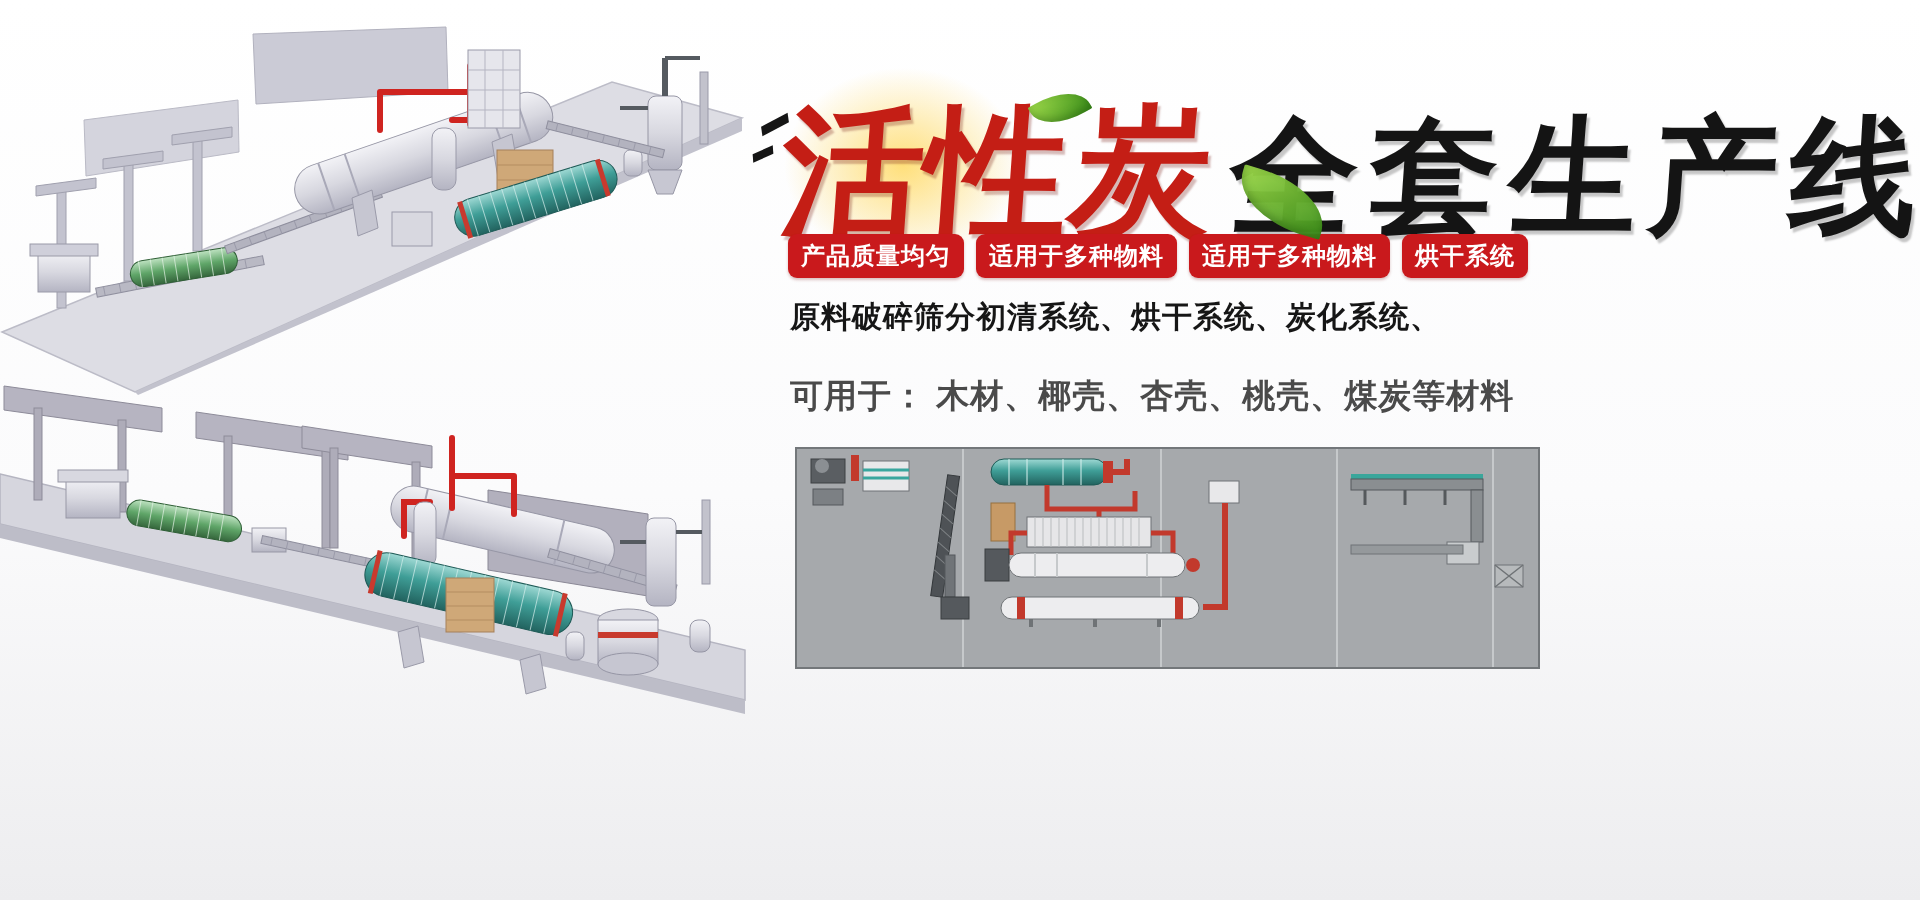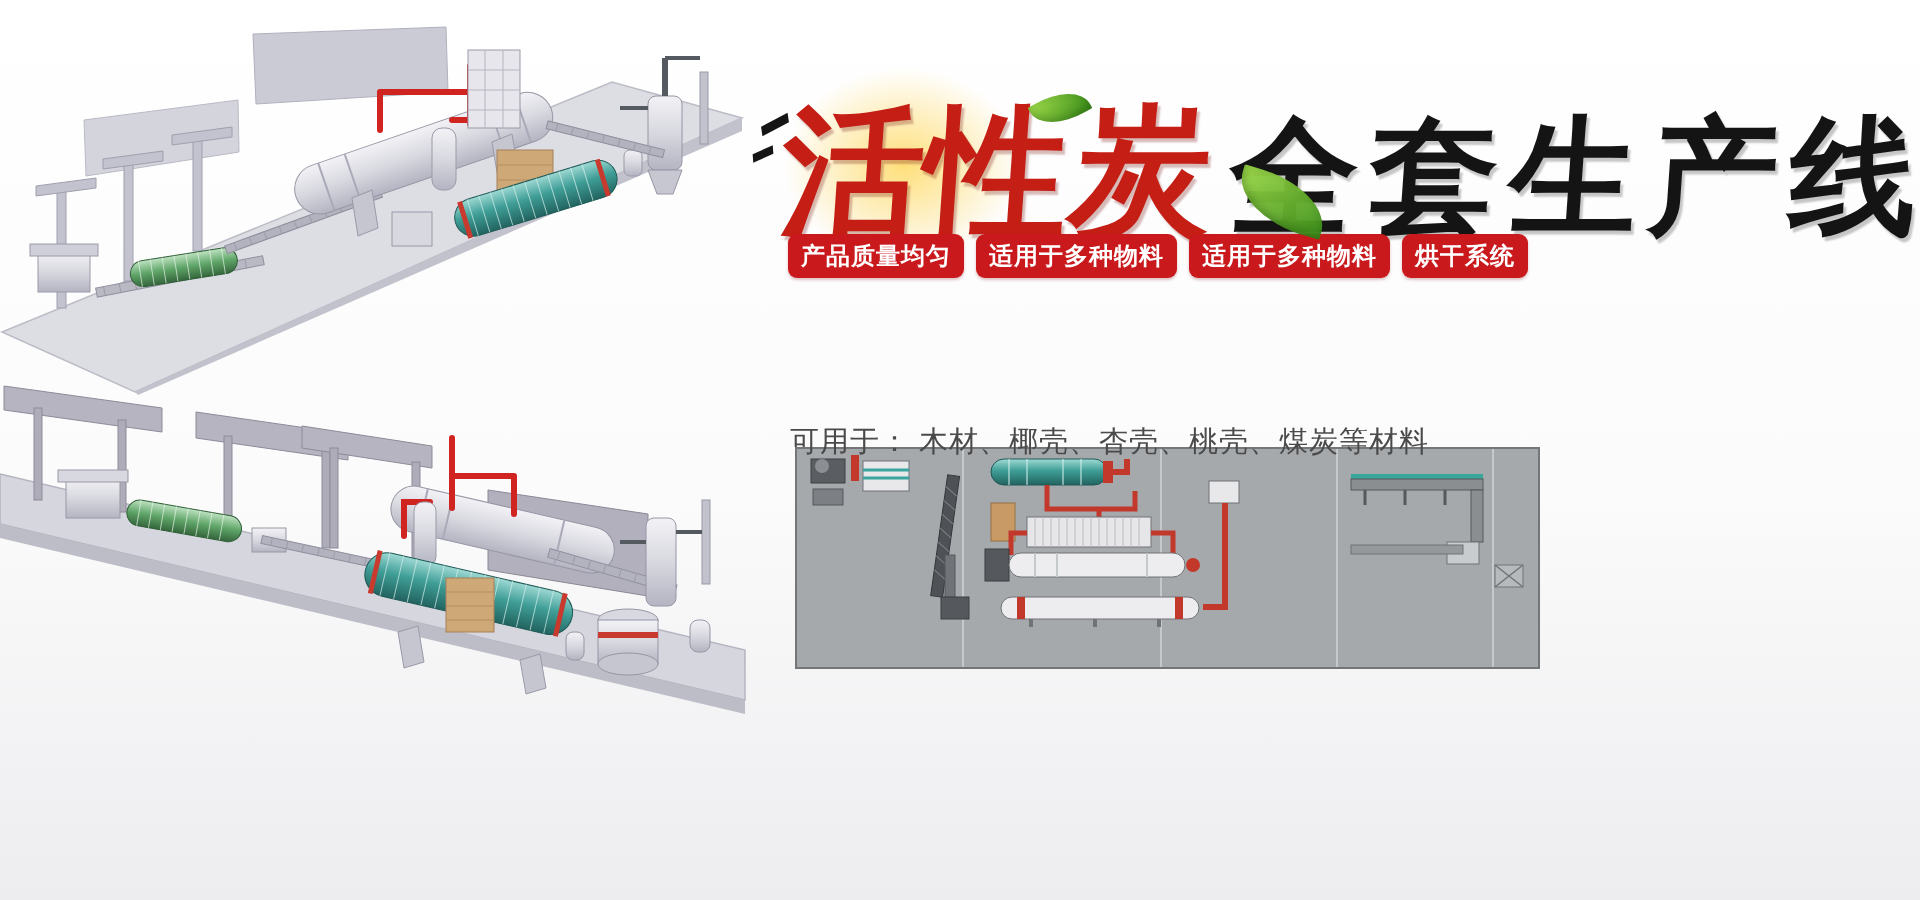--- a/index.html
+++ b/index.html
@@ -30,22 +30,22 @@
   .dash1{left:760px;top:120px;width:30px;height:9px;transform:rotate(-28deg) skewX(-20deg);}
   .dash2{left:752px;top:150px;width:22px;height:8px;transform:rotate(-24deg) skewX(-20deg);}
 
   .badges{position:absolute;left:788px;top:234px;display:flex;gap:12px;z-index:3;}
   .badge{background:#c9191c;color:#ffffff;font-size:24px;font-weight:700;
     padding:8px 13px;border-radius:9px;line-height:1.15;letter-spacing:1px;
     box-shadow:0 2px 3px rgba(120,10,10,.25);}
 
   .descr{position:absolute;left:790px;top:297px;font-size:30px;font-weight:700;
     color:#161616;line-height:1.3;letter-spacing:1px;z-index:3;}
-  .usage{position:absolute;left:790px;top:374px;font-size:29px;font-weight:400;
-    color:#4a4a4a;letter-spacing:1px;z-index:3;margin-top:48px;}
+  .usage{position:absolute;left:790px;top:374px;font-size:33px;font-weight:700;
+    color:#4a4a4a;letter-spacing:1px;z-index:3;}
 </style>
 </head>
 <body>
 
 <div class="canvas">
 
   <svg class="render-top" width="780" height="395" viewBox="0 0 780 395">
     <defs>
       <linearGradient id="gm" x1="0" y1="0" x2="0" y2="1">
         <stop offset="0" stop-color="#f2f2f6"></stop>
@@ -229,20 +229,21 @@
   <div class="leaf leaf-bottom"></div>
 
   <div class="badges">
     <span class="badge">产品质量均匀</span>
     <span class="badge">适用于多种物料</span>
     <span class="badge">适用于多种物料</span>
     <span class="badge">烘干系统</span>
   </div>
 
   <div class="descr">
+    <div>原料破碎筛分初清系统、烘干系统、炭化系统、</div>
   </div>
   <div class="usage">可用于： 木材、椰壳、杏壳、桃壳、煤炭等材料</div>
 
   <svg class="plan" width="745" height="222" viewBox="0 0 745 222">
     <defs>
       <linearGradient id="gt3" x1="0" y1="0" x2="0" y2="1">
         <stop offset="0" stop-color="#9fd9d4"></stop>
           <stop offset=".45" stop-color="#3f9e97"></stop>
           <stop offset="1" stop-color="#22635f"></stop>
       </linearGradient>

